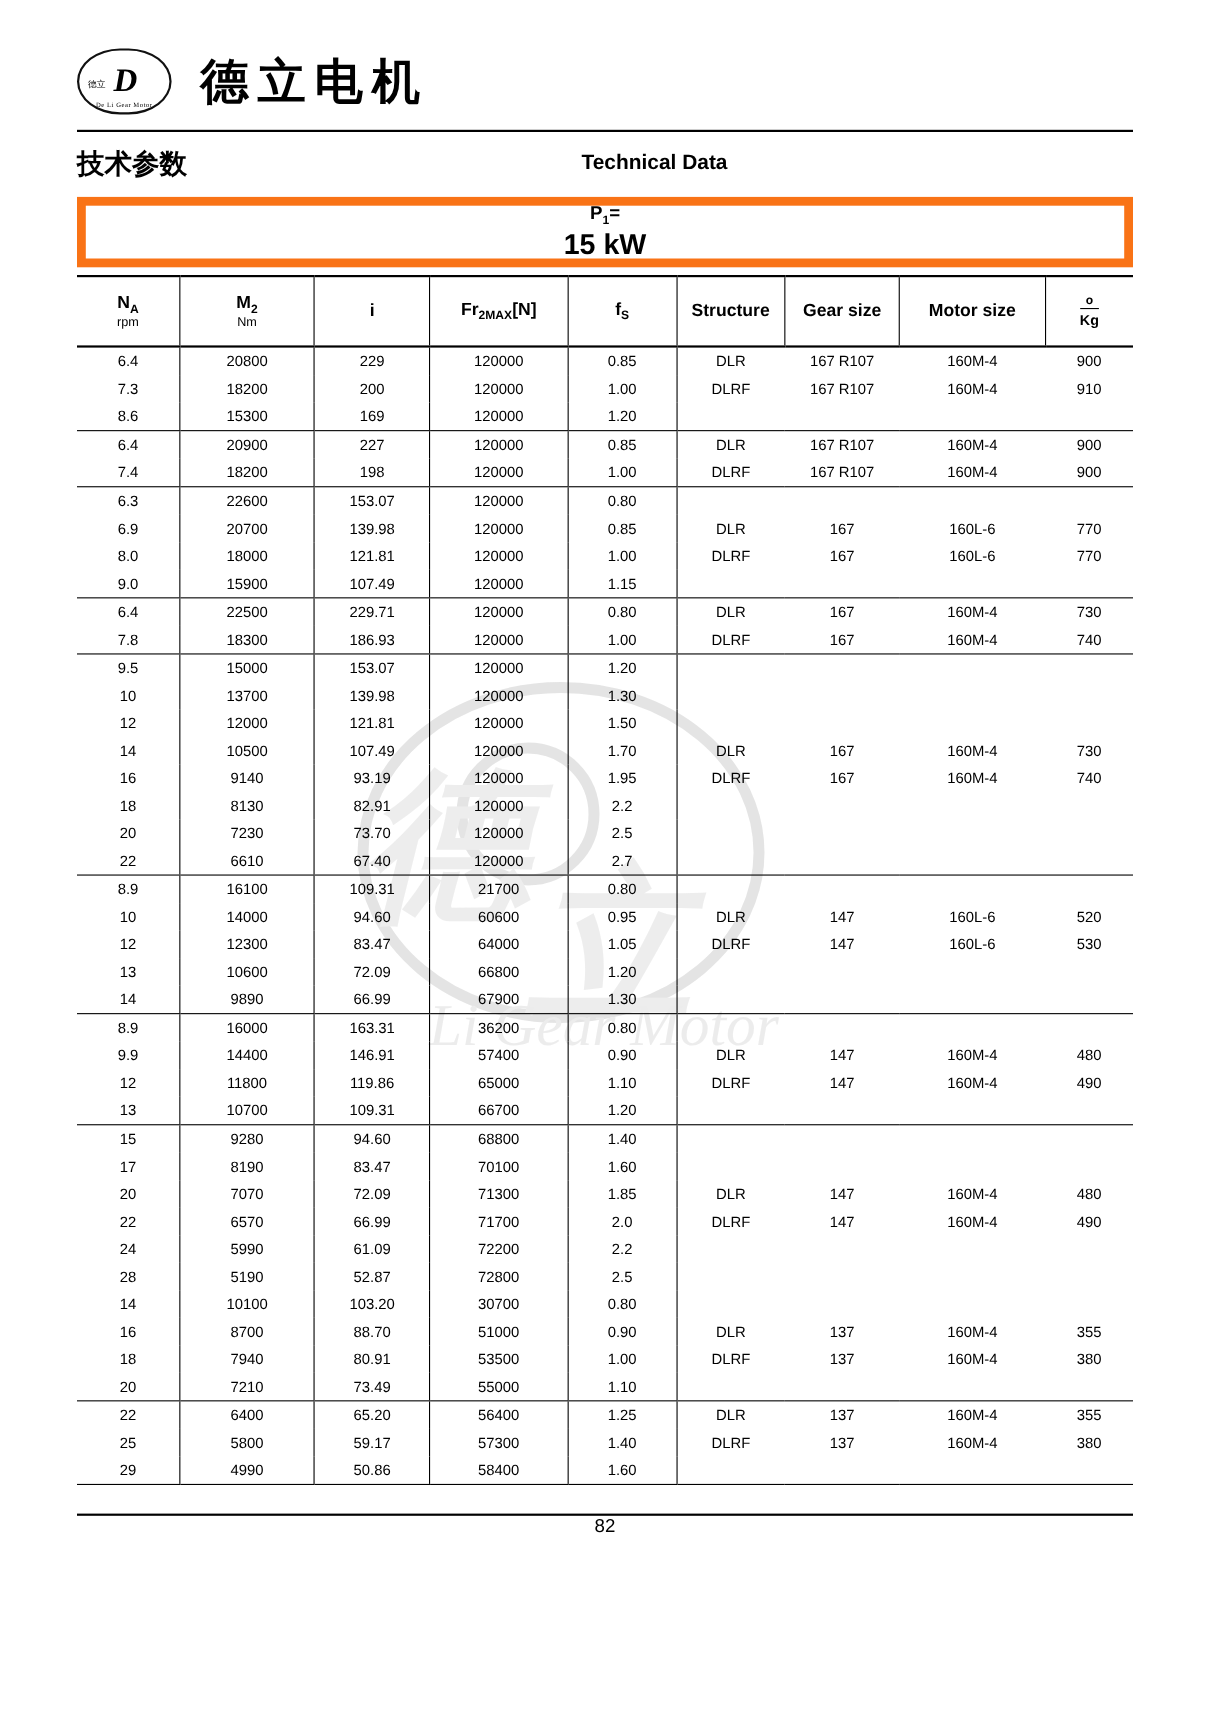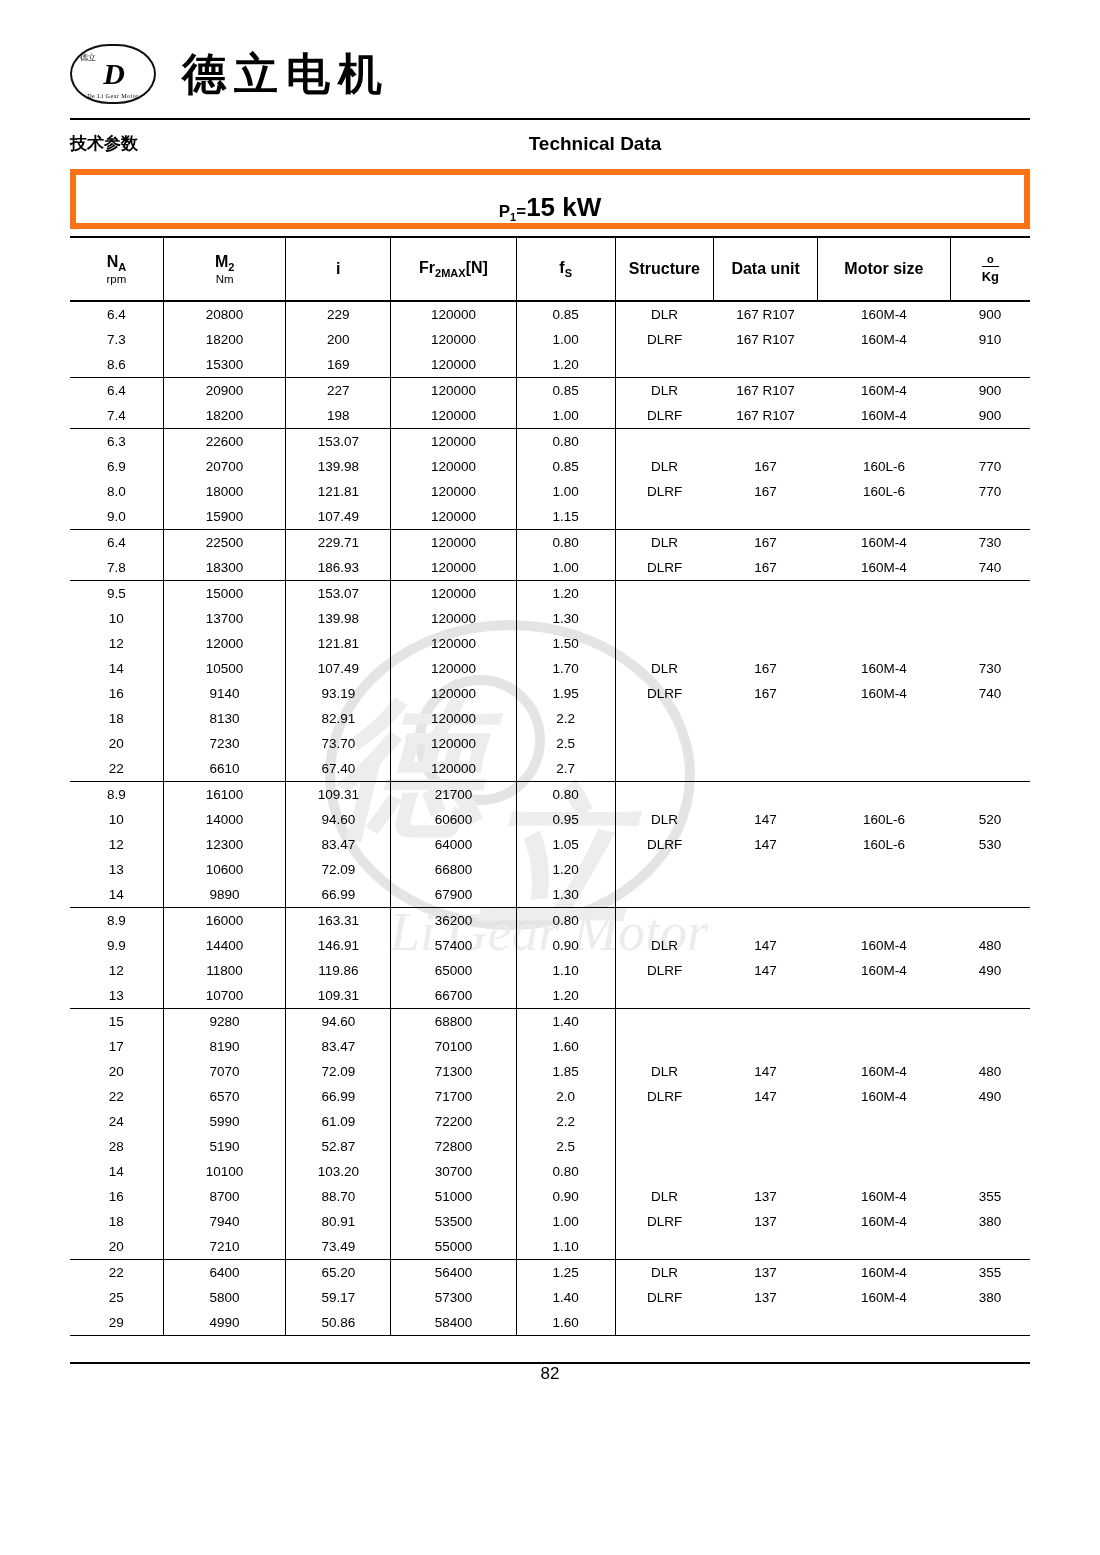--- a/index.html
+++ b/index.html
@@ -59,21 +59,21 @@
   .logo-mark .glyph {
     font-family: "Liberation Serif", serif;
     font-size: 30px;
     font-weight: bold;
     font-style: italic;
     letter-spacing: -2px;
   }
   .logo-mark .glyph-small {
     position: absolute;
     left: 8px;
-    top: 8px;
+    top: 27px;
     font-size: 8px;
     line-height: 8px;
     font-family: Liberation Serif, serif;
   }
   .logo-mark .glyph-under {
     position: absolute;
     bottom: 3px;
     font-size: 6px;
     letter-spacing: 0.5px;
     font-family: "Liberation Serif", serif;
@@ -94,41 +94,42 @@
 
   .subhead {
     position: relative;
     z-index: 2;
     display: flex;
     align-items: center;
     padding: 12px 0 14px 0;
   }
   .subhead .cn {
     font-family: "Liberation Serif", serif;
-    font-size: 17px;
+    font-size: 25px;
     font-weight: bold;
     width: 260px;
   }
   .subhead .en {
     flex: 1;
     text-align: center;
     font-size: 19px;
     font-weight: bold;
     margin-right: 170px;
   }
 
   
   .power-bar {
     position: relative;
     z-index: 2;
-    border: 6px solid #f97316;
+    border: 8px solid #f97316;
     height: 48px;
     display: flex;
-    align-items: flex-end;
+    align-items: center;
     justify-content: center;
+    flex-direction: column;
   }
   .power-bar .p1 {
     font-size: 17px;
     font-weight: bold;
   }
   .power-bar .p1 sub {
     font-size: 11px;
   }
   .power-bar .kw {
     font-size: 26px;
@@ -248,21 +249,21 @@
         <th class="vsep" style="width:130px">
           <span class="hdr-main">Fr<sub>2MAX</sub>[N]</span>
         </th>
         <th class="vsep" style="width:105px">
           <span class="hdr-main">f<sub>S</sub></span>
         </th>
         <th class="vsep" style="width:100px">
           <span class="hdr-main">Structure</span>
         </th>
         <th class="vsep" style="width:110px">
-          <span class="hdr-main">Data unit</span>
+          <span class="hdr-main">Gear size</span>
         </th>
         <th class="vsep" style="width:140px">
           <span class="hdr-main">Motor size</span>
         </th>
         <th class="vsep" style="width:85px">
           <span class="hdr-circle">o</span>
           <span class="hdr-kg">Kg</span>
         </th>
       </tr>
     </thead>

